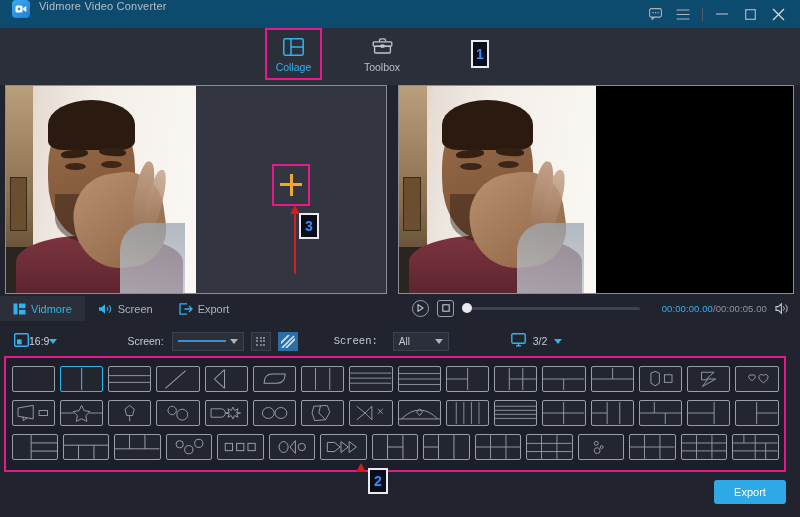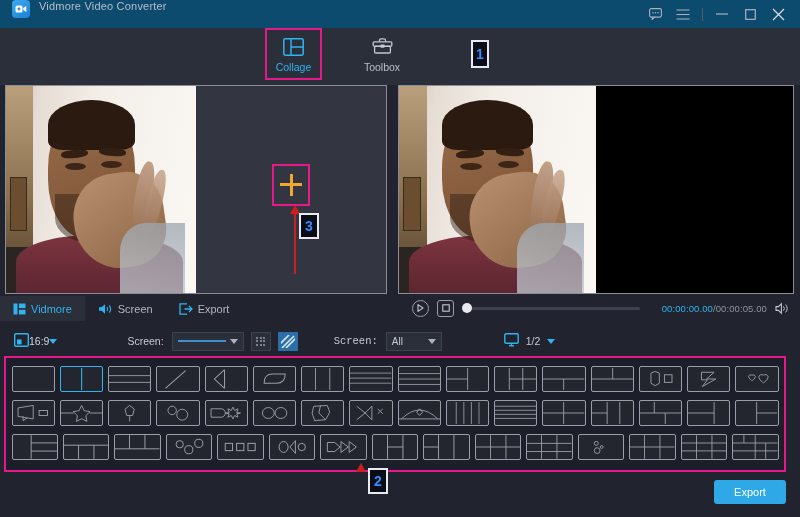--- a/index.html
+++ b/index.html
@@ -229,21 +229,21 @@
   .sq-btn {
     width: 20px; height: 19px; margin-left: 7px;
     background: #2b2f3a; border: 1px solid #3d4250;
     display:flex;align-items:center;justify-content:center;
   }
   .sq-btn.on { background: #2a6fa8; border-color:#2a6fa8; }
   .dots { display:grid; grid-template-columns:repeat(3,2px); gap:1.5px; }
   .dots i { width:2px;height:2px;background:#7d8290; display:block; }
   .screen-lab { margin-left: 36px; color: #c6cad3; font-family: Liberation Mono, monospace; }
   .sel-box2 {
-    margin-left: 8px; width: 56px; height: 19px;
+    margin-left: 15px; width: 56px; height: 19px;
     background: #2b2f3a; border: 1px solid #3d4250;
     display:flex; align-items:center; justify-content:space-between;
     padding: 0 5px; color:#c6cad3; font-size:10px;
   }
   .screen-ctl { display:flex; align-items:center; gap:7px; margin-left: 62px; color:#c6cad3; }
 
   
   .tplwrap {
     position: absolute; top: 356px; left: 4px;
     width: 782px; height: 116px;
@@ -525,21 +525,21 @@
   </div>
 
   <div class="screen-ctl">
     <span>
       <svg width="15" height="14" viewBox="0 0 15 14">
           <rect x="0.8" y="0.8" width="13.4" height="9.4" rx="1.2" fill="none" stroke="#2fb4f0" stroke-width="1.4"></rect>
           <path d="M5 12.8 H10" stroke="#2fb4f0" stroke-width="1.4"></path>
           <path d="M7.5 10.2 V12.8" stroke="#2fb4f0" stroke-width="1.4"></path>
         </svg>
     </span>
-    <span>1/2</span>
+    <span>3/2</span>
     <span class="caret"></span>
   </div>
 </div>
 
 <div class="tplwrap">
 
   <div class="tplrow">
     <div class="tpl">
         <svg viewBox="0 0 49 26"></svg>
       </div>

